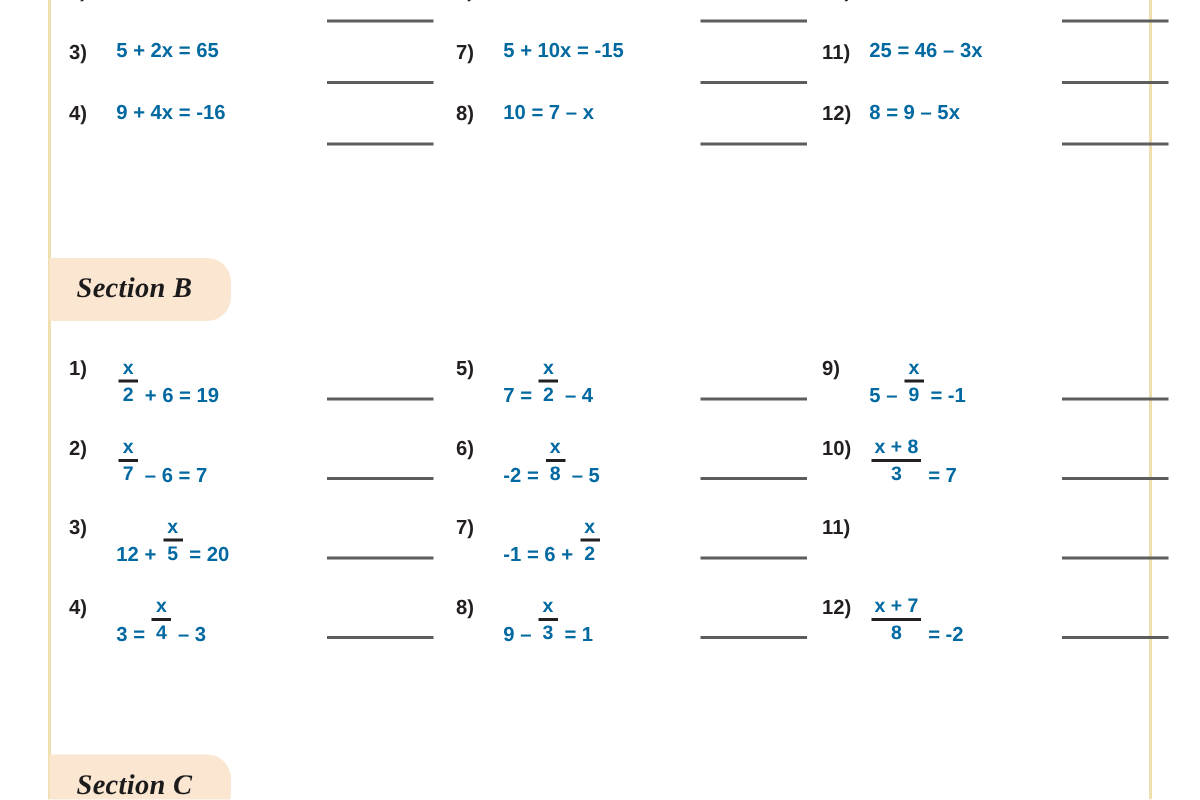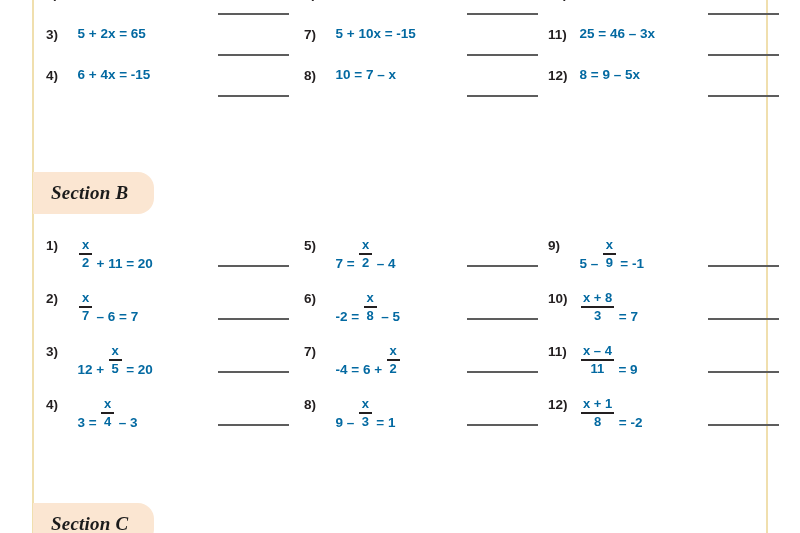--- a/index.html
+++ b/index.html
@@ -174,21 +174,21 @@
           <span class="expr">
             <span class="tok">25 = 46 – 3x</span>
           </span>
         </div>
         <div class="blank" style="left: 675px; top: 27px;"></div>
       </div>
       <div class="prow" style="height: 41px;">
         <div class="cell c1">
           <span class="qnum">4)</span>
           <span class="expr">
-            <span class="tok">6 + 4x = -15</span>
+            <span class="tok">9 + 4x = -16</span>
           </span>
         </div>
         <div class="blank" style="left: 185px; top: 27px;"></div>
         <div class="cell c2">
           <span class="qnum">8)</span>
           <span class="expr">
             <span class="tok">10 = 7 – x</span>
           </span>
         </div>
         <div class="blank" style="left: 434px; top: 27px;"></div>
@@ -208,21 +208,21 @@
   <div class="grid" id="grid-b" style="top:238px;">
       <div class="prow" style="height: 53px;">
         <div class="cell c1">
           <span class="qnum">1)</span>
           <span class="expr">
             <span class="frac">
               <span class="num">x</span>
               <span class="bar"></span>
               <span class="den">2</span>
             </span>
-            <span class="tok">+ 11 = 20</span>
+            <span class="tok">+ 6 = 19</span>
           </span>
         </div>
         <div class="blank" style="left: 185px; top: 27px;"></div>
         <div class="cell c2">
           <span class="qnum">5)</span>
           <span class="expr">
             <span class="tok">7 =</span>
             <span class="frac">
               <span class="num">x</span>
               <span class="bar"></span>
@@ -295,39 +295,31 @@
               <span class="bar"></span>
               <span class="den">5</span>
             </span>
             <span class="tok">= 20</span>
           </span>
         </div>
         <div class="blank" style="left: 185px; top: 27px;"></div>
         <div class="cell c2">
           <span class="qnum">7)</span>
           <span class="expr">
-            <span class="tok">-4 = 6 +</span>
+            <span class="tok">-1 = 6 +</span>
             <span class="frac">
               <span class="num">x</span>
               <span class="bar"></span>
               <span class="den">2</span>
             </span>
           </span>
         </div>
         <div class="blank" style="left: 434px; top: 27px;"></div>
         <div class="cell c3">
           <span class="qnum">11)</span>
-          <span class="expr">
-            <span class="frac">
-              <span class="num">x – 4</span>
-              <span class="bar"></span>
-              <span class="den">11</span>
-            </span>
-            <span class="tok">= 9</span>
-          </span>
         </div>
         <div class="blank" style="left: 675px; top: 27px;"></div>
       </div>
       <div class="prow" style="height: 53px;">
         <div class="cell c1">
           <span class="qnum">4)</span>
           <span class="expr">
             <span class="tok">3 =</span>
             <span class="frac">
               <span class="num">x</span>
@@ -348,21 +340,21 @@
               <span class="den">3</span>
             </span>
             <span class="tok">= 1</span>
           </span>
         </div>
         <div class="blank" style="left: 434px; top: 27px;"></div>
         <div class="cell c3">
           <span class="qnum">12)</span>
           <span class="expr">
             <span class="frac">
-              <span class="num">x + 1</span>
+              <span class="num">x + 7</span>
               <span class="bar"></span>
               <span class="den">8</span>
             </span>
             <span class="tok">= -2</span>
           </span>
         </div>
         <div class="blank" style="left: 675px; top: 27px;"></div>
       </div>
     </div>
 

